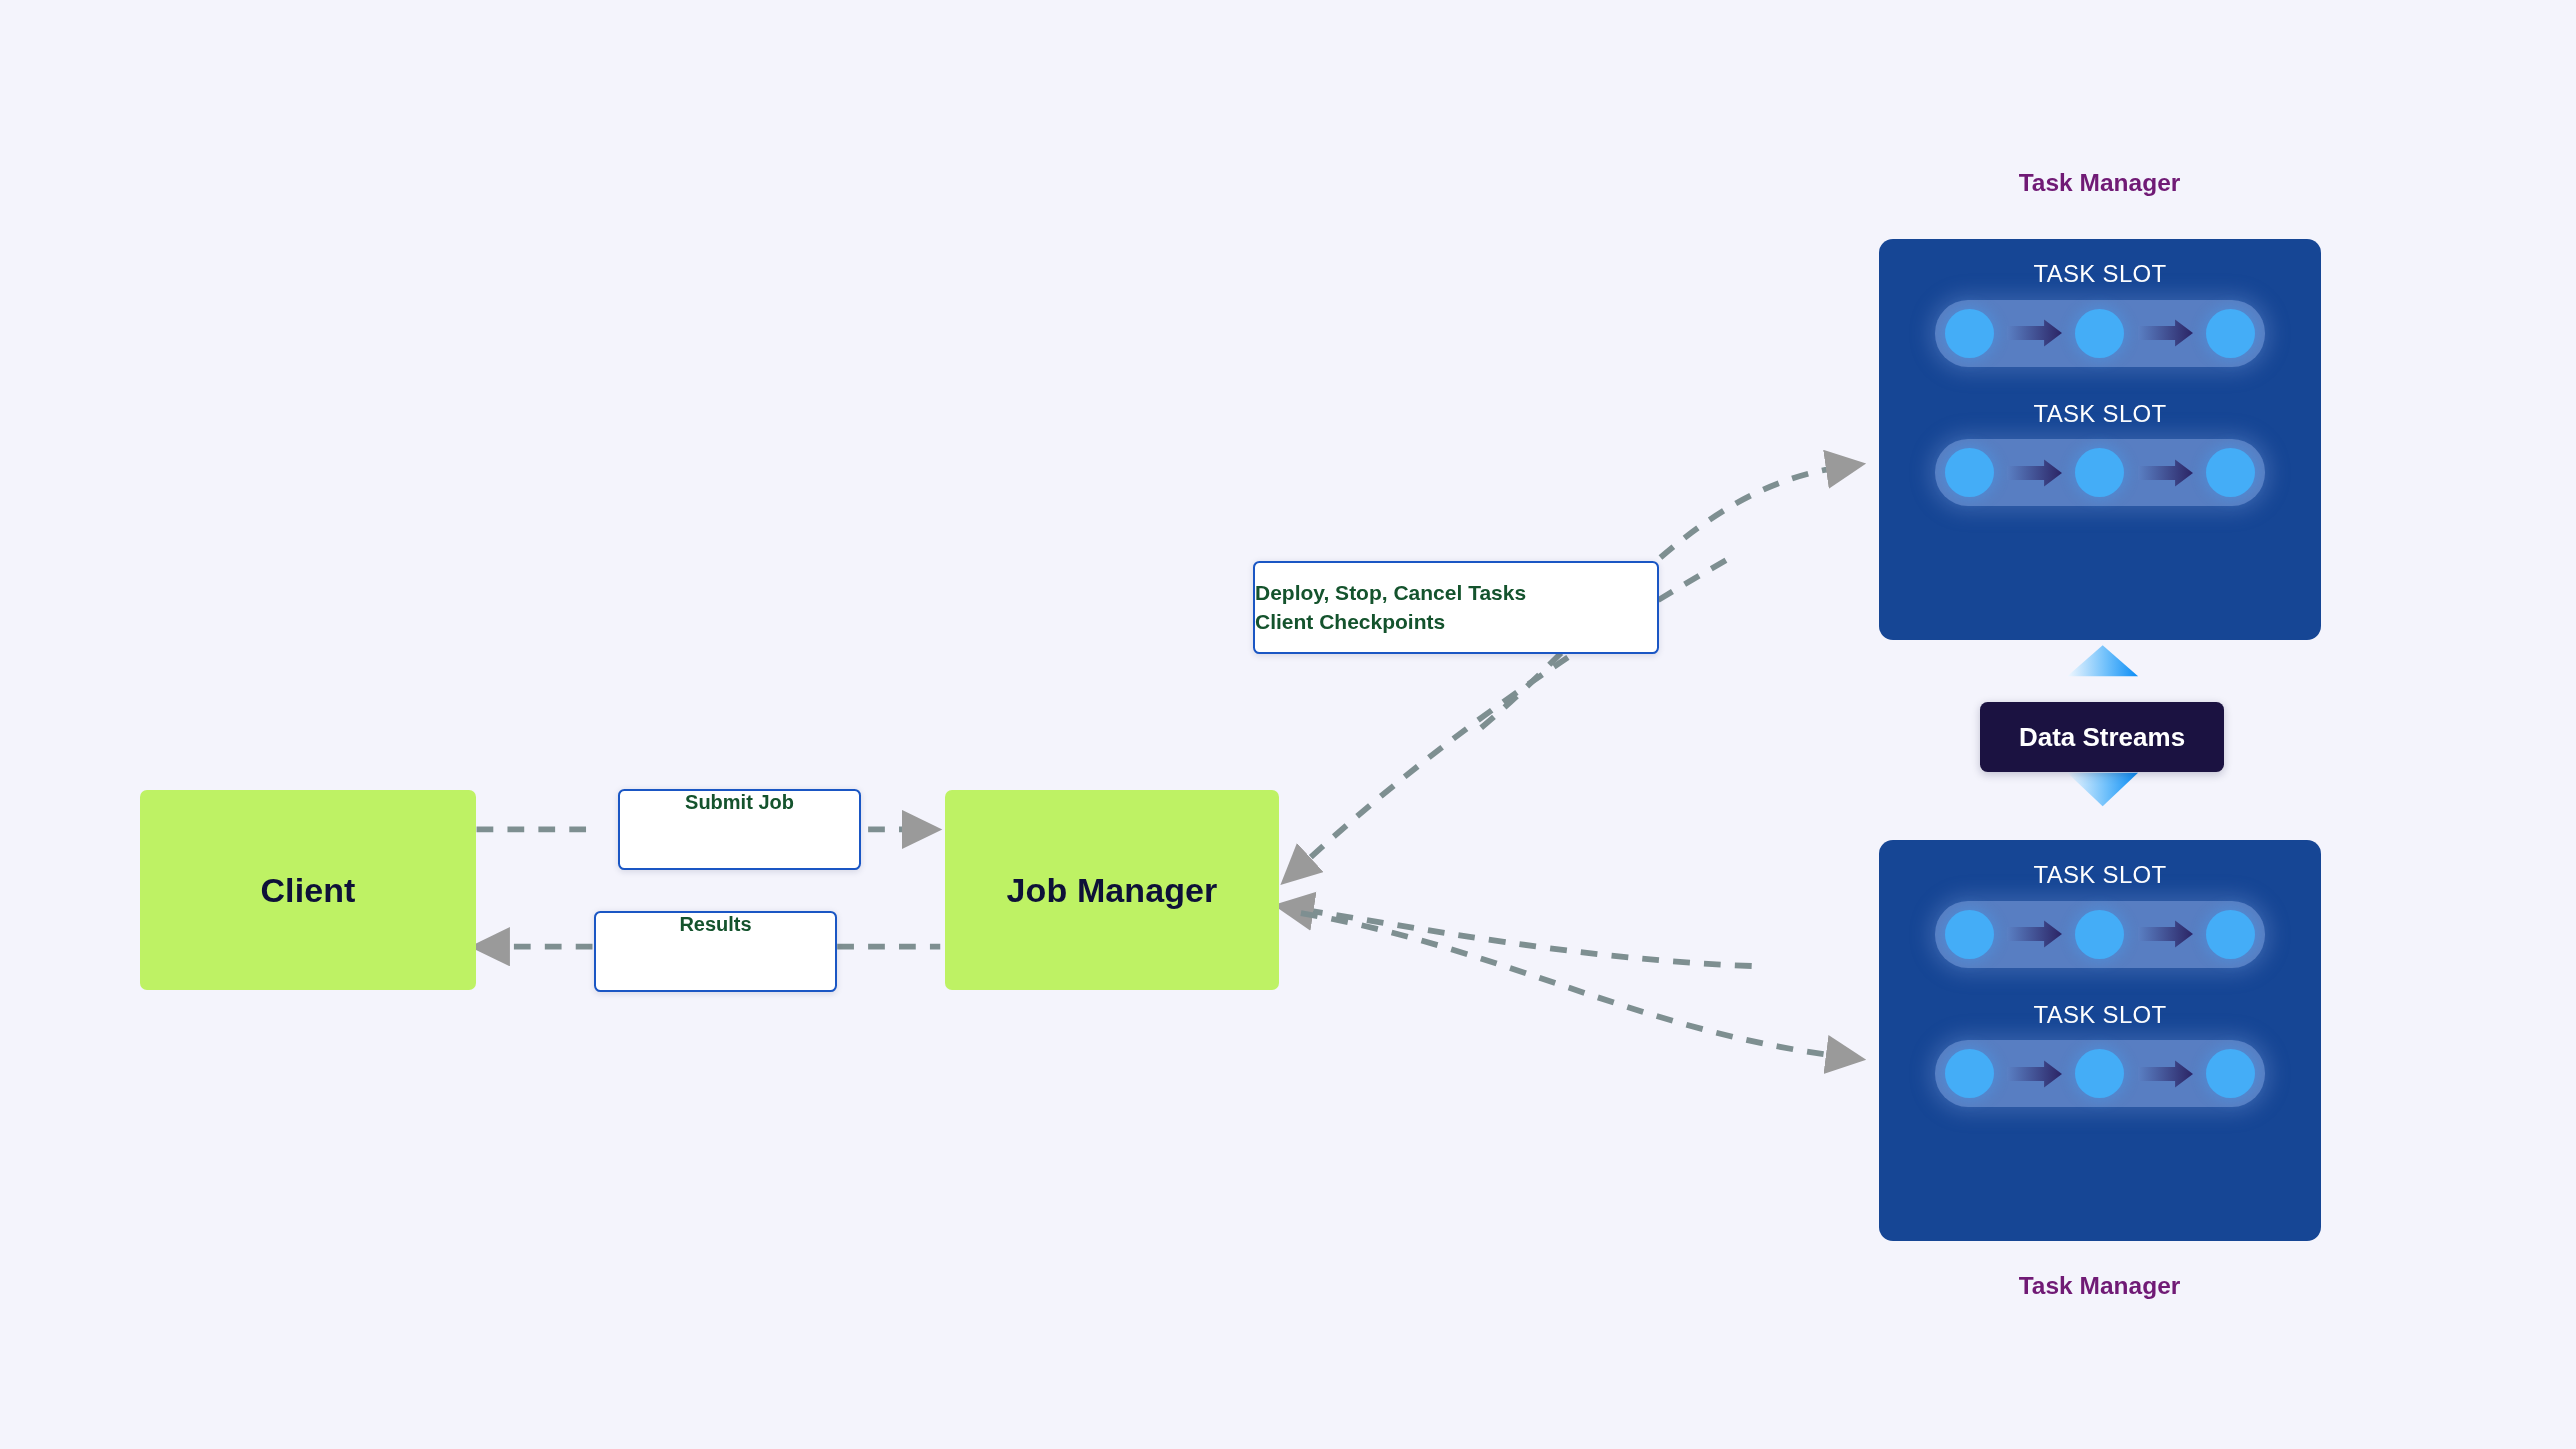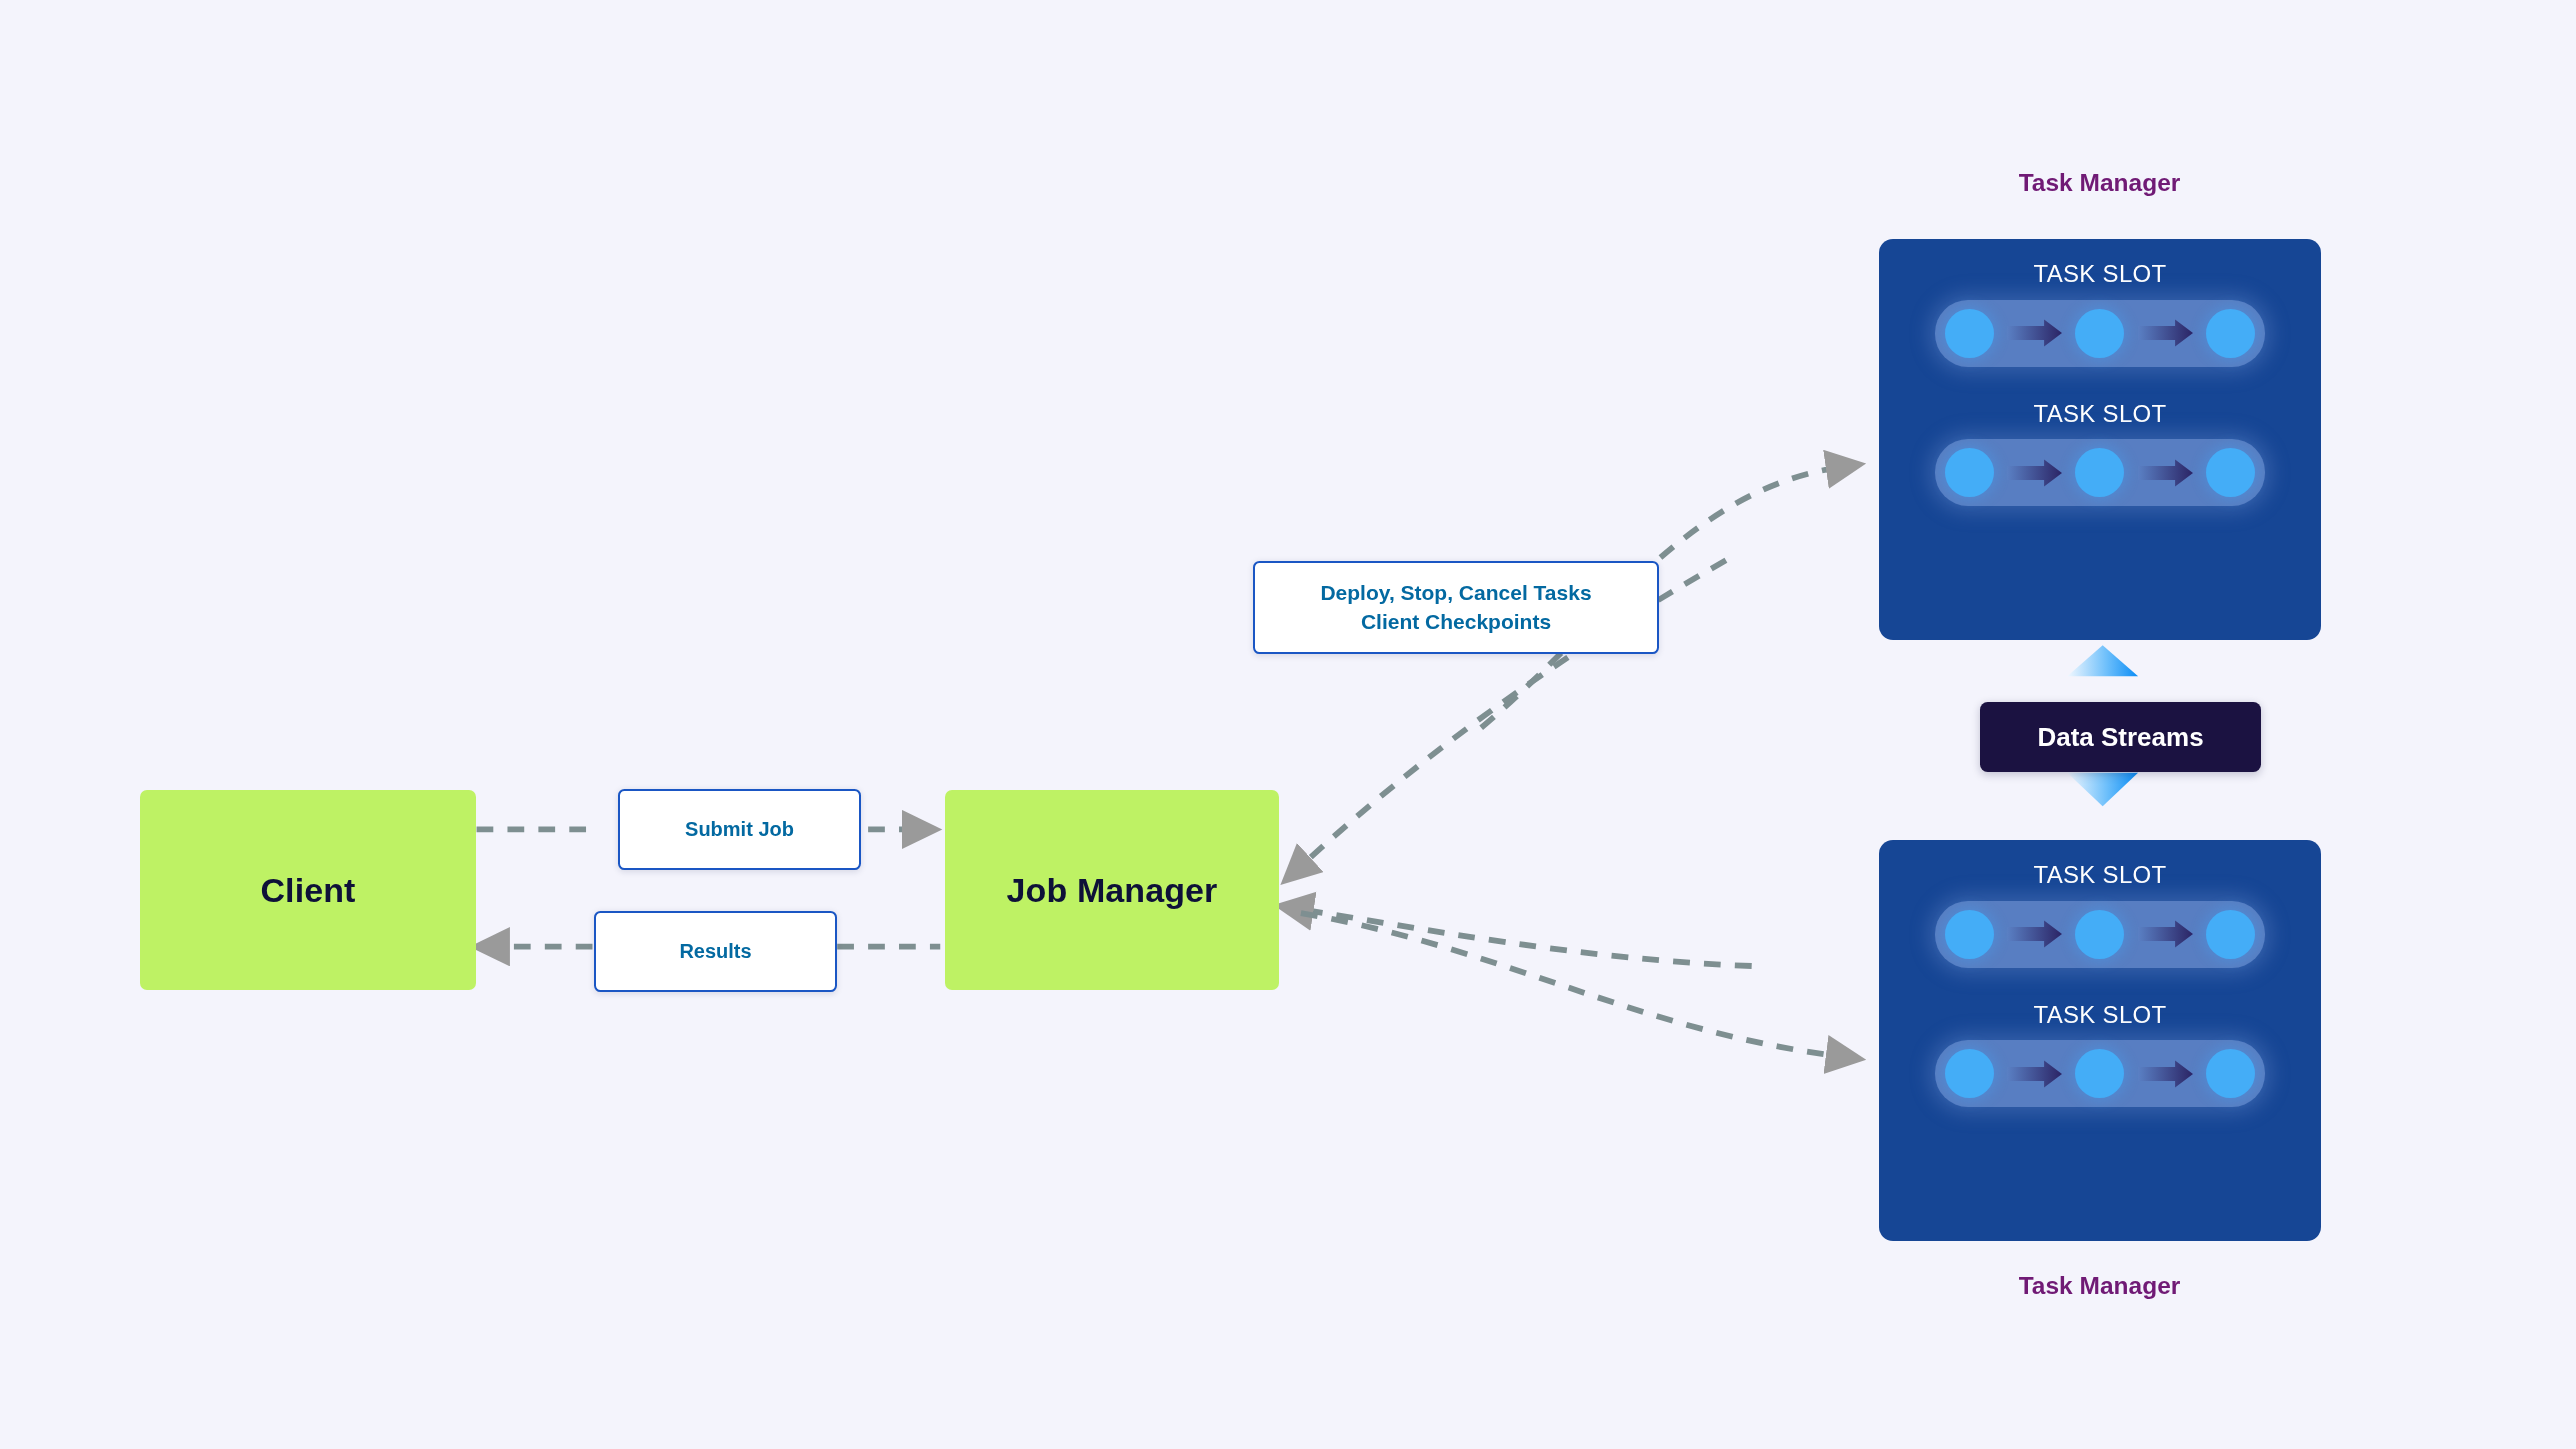--- a/index.html
+++ b/index.html
@@ -45,24 +45,24 @@
   }
 
   
   .chip {
     position: absolute;
     box-sizing: border-box;
     background: #ffffff;
     border: 2.6px solid #1a56c4;
     border-radius: 6.4px;
     display: flex;
-    align-items: center;
+    align-items: flex-start;
     justify-content: center;
     text-align: center;
-    color: #0369a1;
+    color: #14532d;
     font-weight: bold;
     box-shadow: 0 1.9px 6.4px rgba(20,30,80,.13);
   }
   .chip.small { font-size: 20px; }
   .chip.multi { font-size: 21px; line-height: 1.35; }
 
   
   .tm-title {
     position: absolute;
     color: #701a75;
@@ -228,21 +228,21 @@
         <path d="M0,12 L58,12 L58,2 L86,23 L58,44 L58,34 L0,34 Z" fill="url(#cg1)"></path>
       </svg>
       <span class="slot-dot"></span>
       <svg class="slot-chevron" viewBox="0 0 86 46">
         <path d="M0,12 L58,12 L58,2 L86,23 L58,44 L58,34 L0,34 Z" fill="url(#cg1)"></path>
       </svg>
       <span class="slot-dot"></span>
     </div>
   </div>
 
-  <div class="ds-badge" style="left:1980px; top:702px; width:281px; height:70px;">
+  <div class="ds-badge" style="left:1980px; top:702px; width:244px; height:70px;">
     <span>Data Streams</span>
   </div>
 
   <div class="tm-panel" style="left:1879px; top:840px; width:442px; height:401px;">
     <div class="slot-label">TASK SLOT</div>
     <div class="slot-pill">
       <span class="slot-dot"></span>
       <svg class="slot-chevron" viewBox="0 0 86 46">
         <path d="M0,12 L58,12 L58,2 L86,23 L58,44 L58,34 L0,34 Z" fill="url(#cg1)"></path>
       </svg>

